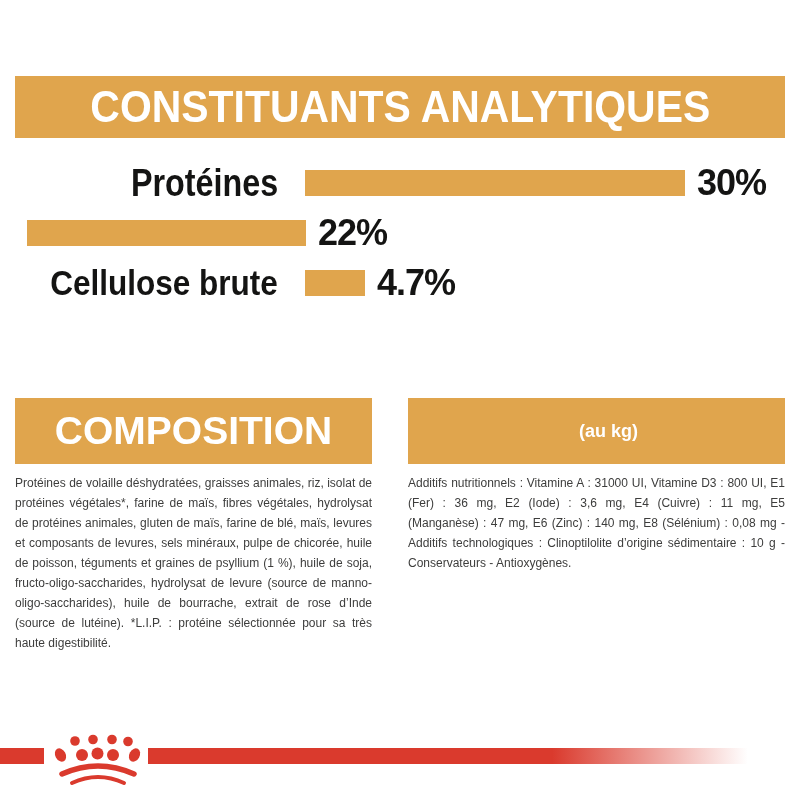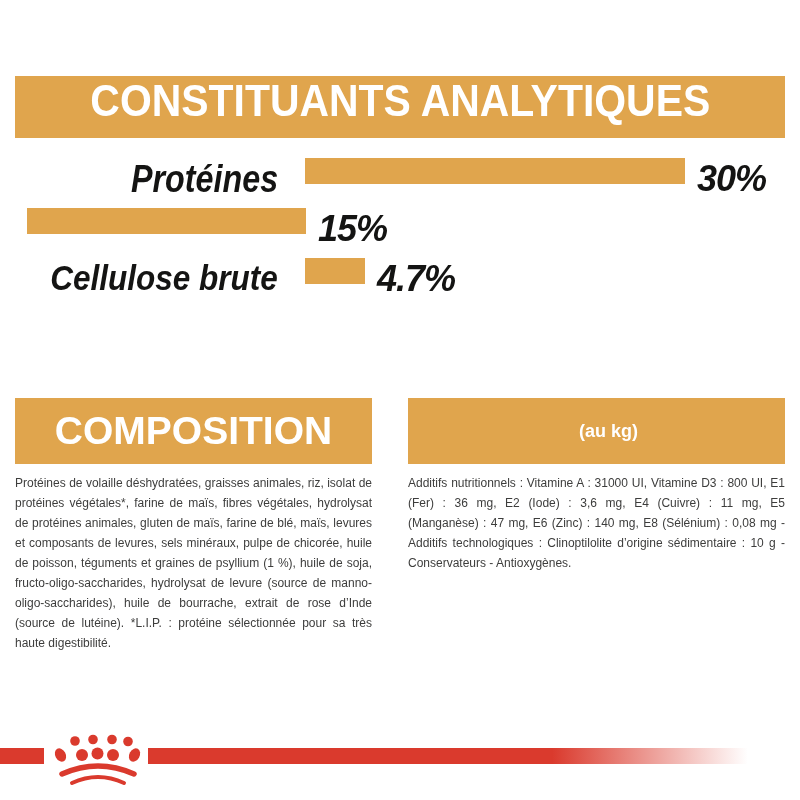--- a/index.html
+++ b/index.html
@@ -14,29 +14,29 @@
   body{
     position:relative;
     background:var(--bg);
     font-family:"Liberation Sans", sans-serif;
     overflow:hidden;
   }
   
   .banner{
     position:absolute;left:15px;top:76px;width:770px;height:62px;
     background:var(--gold);
-    display:flex;align-items:flex-start;justify-content:center;
+    display:flex;align-items:center;justify-content:center;
   }
   .banner-title{
     color:#fff;font-weight:700;font-size:44px;letter-spacing:0px;
     transform:scaleX(0.93);transform-origin:center;white-space:nowrap;
   }
   
   .chart{position:absolute;left:0;top:158px;width:800px;}
-  .chart-row{display:flex;align-items:flex-start;height:50px;font-style:italic;}
+  .chart-row{display:flex;align-items:center;height:50px;}
   .label-col{width:278px;text-align:right;flex:0 0 278px;}
   .label-col span{display:inline-block;font-weight:700;color:var(--label-text);white-space:nowrap;transform-origin:right center;}
   .lbl-0 span{font-size:38px;transform:scaleX(0.85);}
   .lbl-1 span{font-size:30px;transform:scaleX(0.70);}
   .lbl-2 span{font-size:35px;transform:scaleX(0.90);}
   .bar{height:26px;background:var(--gold);margin-left:27px;flex:0 0 auto;}
   .val{margin-left:12px;font-weight:700;font-size:36px;color:var(--label-text);letter-spacing:-1px;white-space:nowrap;}
   
   .col{position:absolute;top:398px;}
   .col-left{left:15px;width:357px;}
@@ -71,21 +71,21 @@
 <div class="chart">
   <div class="chart-row">
     <div class="label-col lbl-0">
       <span>Protéines</span>
     </div>
     <div class="bar" style="width: 380px; background: rgb(224, 165, 77);"></div>
     <div class="val">30%</div>
   </div>
   <div class="chart-row">
     <div class="bar" style="width: 279px; background: rgb(224, 165, 77);"></div>
-    <div class="val">15%</div>
+    <div class="val">22%</div>
   </div>
   <div class="chart-row">
     <div class="label-col lbl-2">
       <span>Cellulose brute</span>
     </div>
     <div class="bar" style="width: 60px; background: rgb(224, 165, 77);"></div>
     <div class="val">4.7%</div>
   </div>
 </div>
 

